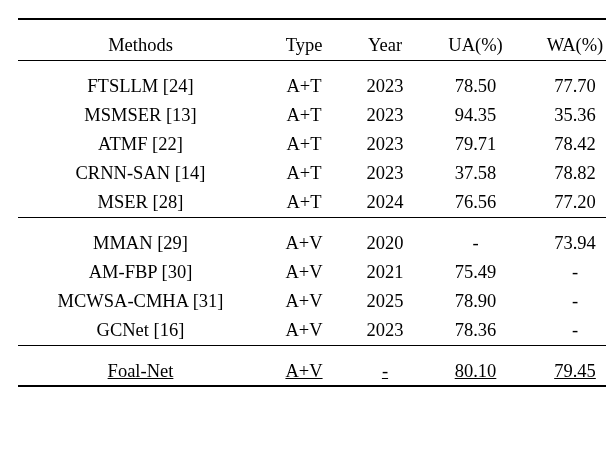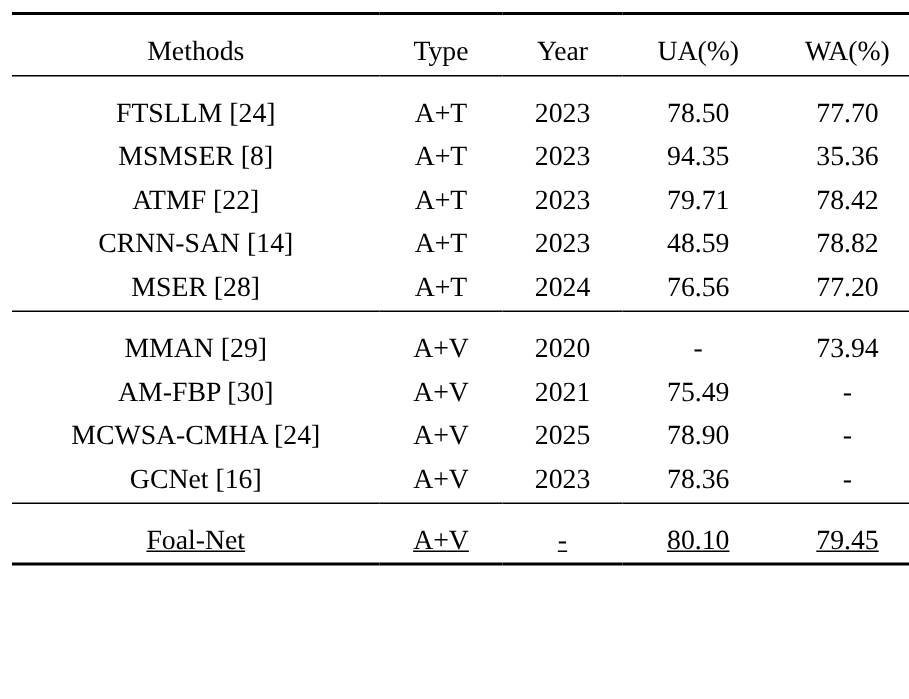--- a/index.html
+++ b/index.html
@@ -11,21 +11,21 @@
     width: 606px;
     height: 466px;
     font-family: "Liberation Serif", serif;
     color: #000000;
     overflow: hidden;
   }
   .table-wrap {
     width: 606px;
     height: 466px;
     box-sizing: border-box;
-    padding: 8px;
+    padding: 18px;
     display: flex;
     flex-direction: column;
     justify-content: flex-start;
   }
   table.results {
     border-collapse: collapse;
     width: 606px;
     table-layout: fixed;
   }
   table.results th,
@@ -103,38 +103,38 @@
       </tr>
 
       <tr class="first-body">
         <td>FTSLLM [24]</td>
         <td>A+T</td>
         <td>2023</td>
         <td>78.50</td>
         <td>77.70</td>
       </tr>
       <tr>
-        <td>MSMSER [8]</td>
+        <td>MSMSER [13]</td>
         <td>A+T</td>
         <td>2023</td>
         <td>94.35</td>
         <td>35.36</td>
       </tr>
       <tr>
         <td>ATMF [22]</td>
         <td>A+T</td>
         <td>2023</td>
         <td>79.71</td>
         <td>78.42</td>
       </tr>
       <tr>
         <td>CRNN-SAN [14]</td>
         <td>A+T</td>
         <td>2023</td>
-        <td>48.59</td>
+        <td>37.58</td>
         <td>78.82</td>
       </tr>
       <tr class="last-before-rule">
         <td>MSER [28]</td>
         <td>A+T</td>
         <td>2024</td>
         <td>76.56</td>
         <td>77.20</td>
       </tr>
 
@@ -150,21 +150,21 @@
         <td>73.94</td>
       </tr>
       <tr>
         <td>AM-FBP [30]</td>
         <td>A+V</td>
         <td>2021</td>
         <td>75.49</td>
         <td>-</td>
       </tr>
       <tr>
-        <td>MCWSA-CMHA [24]</td>
+        <td>MCWSA-CMHA [31]</td>
         <td>A+V</td>
         <td>2025</td>
         <td>78.90</td>
         <td>-</td>
       </tr>
       <tr class="last-before-rule">
         <td>GCNet [16]</td>
         <td>A+V</td>
         <td>2023</td>
         <td>78.36</td>

